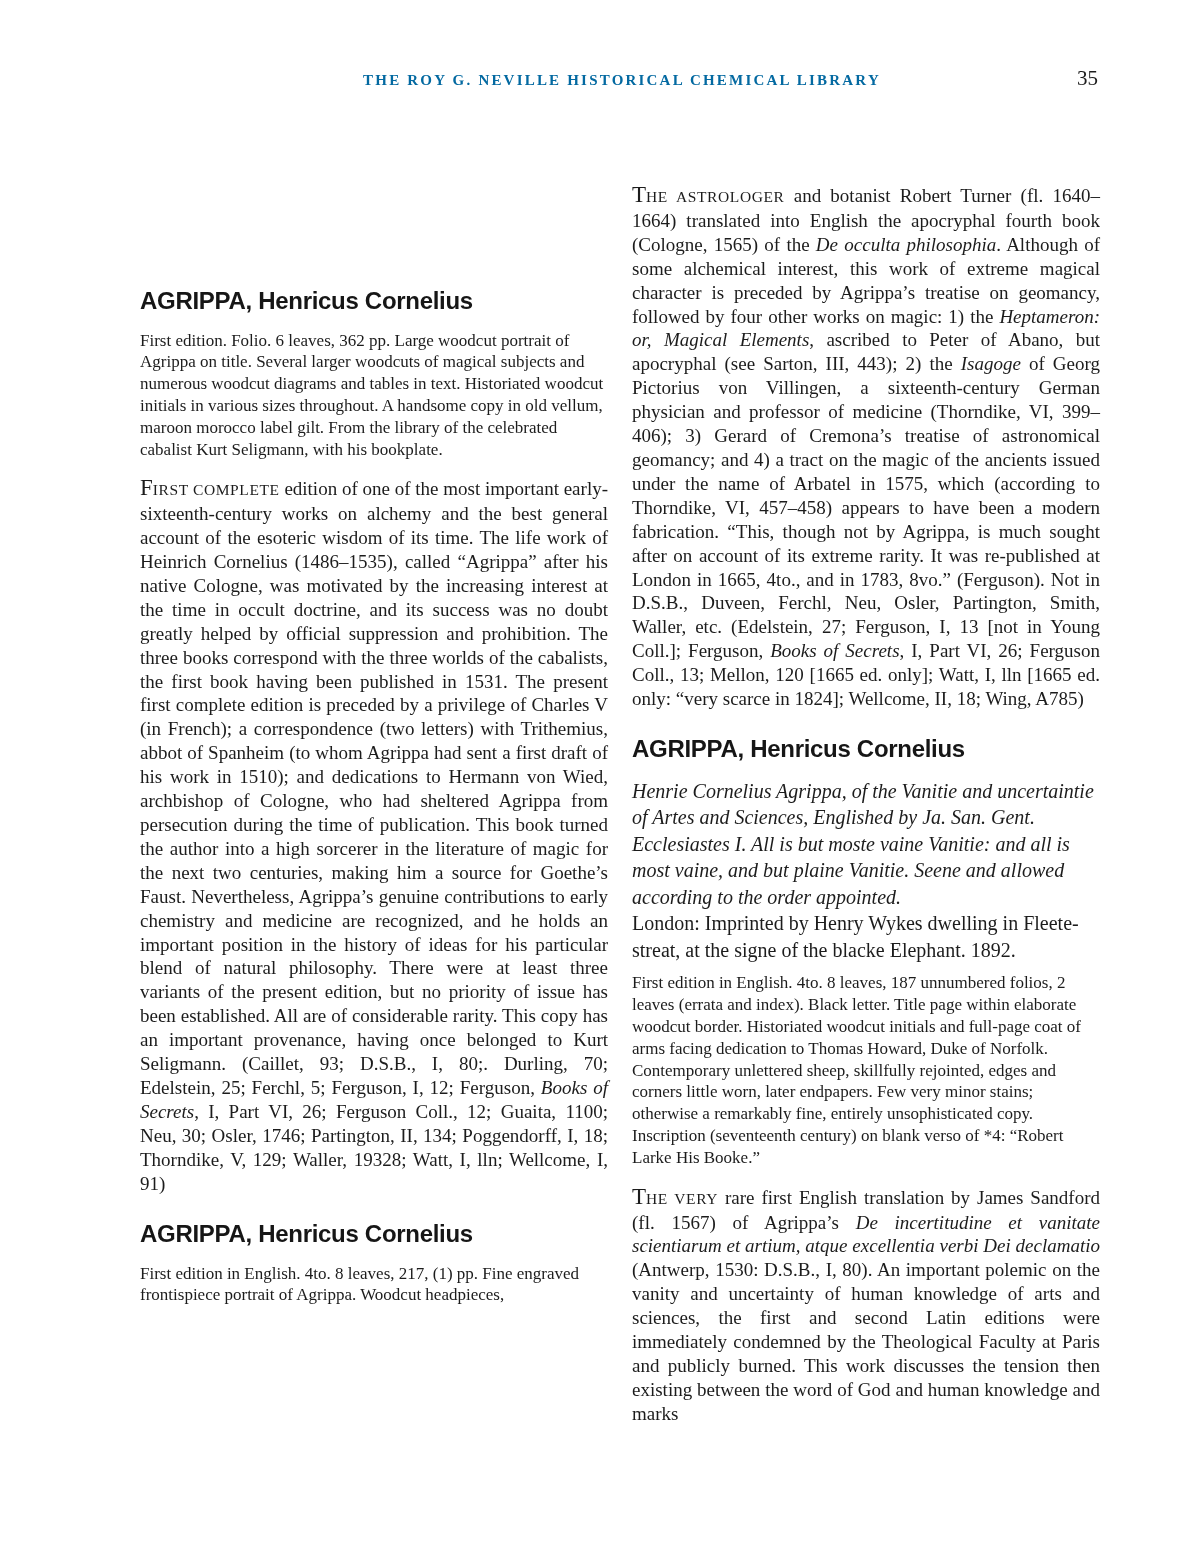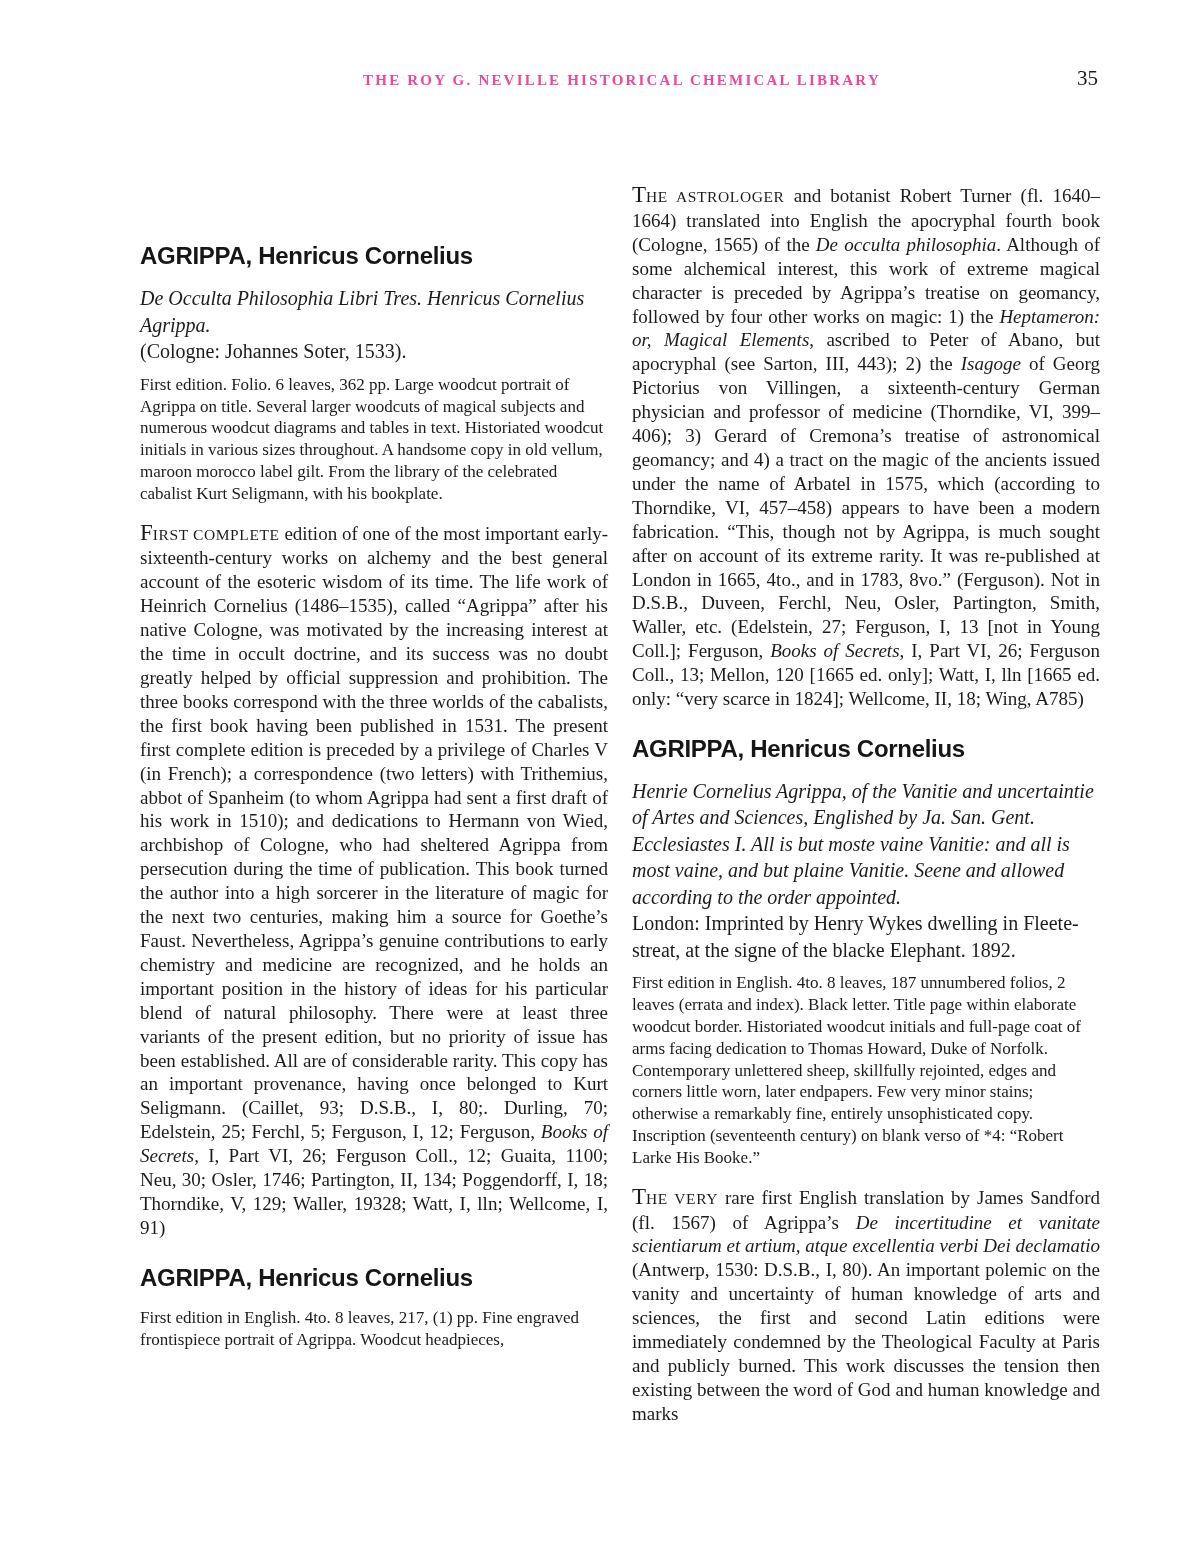--- a/index.html
+++ b/index.html
@@ -21,21 +21,21 @@
   
   .running-head {
     position: absolute;
     top: 72px;
     left: 140px;
     width: 964px;
     text-align: center;
     font-size: 15px;
     font-weight: 700;
     letter-spacing: 2.2px;
-    color: #ec4899;
+    color: #0369a1;
   }
   .folio {
     position: absolute;
     top: 66px;
     right: 102px;
     font-size: 21px;
     font-weight: 400;
   }
   
   .columns {
@@ -91,24 +91,20 @@
 
   <div class="running-head">THE ROY G. NEVILLE HISTORICAL CHEMICAL LIBRARY</div>
   <div class="folio">35</div>
 
   <div class="columns">
 
     <div class="col">
 
       <h2 class="entry-heading">AGRIPPA, Henricus Cornelius</h2>
 
-      <div class="title-block">
-        <span class="title-italic">De Occulta Philosophia Libri Tres. Henricus Cornelius Agrippa.</span>
-        <span class="title-imprint">(Cologne: Johannes Soter, 1533).</span>
-      </div>
 
       <p class="collation">First edition. Folio. 6 leaves, 362 pp. Large woodcut portrait of Agrippa on title. Several larger woodcuts of magical subjects and numerous woodcut diagrams and tables in text. Historiated woodcut initials in various sizes throughout. A handsome copy in old vellum, maroon morocco label gilt. From the library of the celebrated cabalist Kurt Seligmann, with his bookplate.</p>
 
       <p class="body-para"><span class="lead-cap">F</span><span class="lead-sc">IRST COMPLETE</span><span> edition of one of the most important early-sixteenth-century works on alchemy and the best general account of the esoteric wisdom of its time. The life work of Heinrich Cornelius (1486–1535), called “Agrippa” after his native Cologne, was motivated by the increasing interest at the time in occult doctrine, and its success was no doubt greatly helped by official suppression and prohibition. The three books correspond with the three worlds of the cabalists, the first book having been published in 1531. The present first complete edition is preceded by a privilege of Charles V (in French); a correspondence (two letters) with Trithemius, abbot of Spanheim (to whom Agrippa had sent a first draft of his work in 1510); and dedications to Hermann von Wied, archbishop of Cologne, who had sheltered Agrippa from persecution during the time of publication. This book turned the author into a high sorcerer in the literature of magic for the next two centuries, making him a source for Goethe’s Faust. Nevertheless, Agrippa’s genuine contributions to early chemistry and medicine are recognized, and he holds an important position in the history of ideas for his particular blend of natural philosophy. There were at least three variants of the present edition, but no priority of issue has been established. All are of considerable rarity. This copy has an important provenance, having once belonged to Kurt Seligmann. (Caillet, 93; D.S.B., I, 80;. Durling, 70; Edelstein, 25; Ferchl, 5; Ferguson, I, 12; Ferguson, </span><span class="it">Books of Secrets</span><span>, I, Part VI, 26; Ferguson Coll., 12; Guaita, 1100; Neu, 30; Osler, 1746; Partington, II, 134; Poggendorff, I, 18; Thorndike, V, 129; Waller, 19328; Watt, I, lln; Wellcome, I, 91)</span></p>
 
       <h2 class="entry-heading">AGRIPPA, Henricus Cornelius</h2>
 
       <div class="title-block">
       </div>
 

